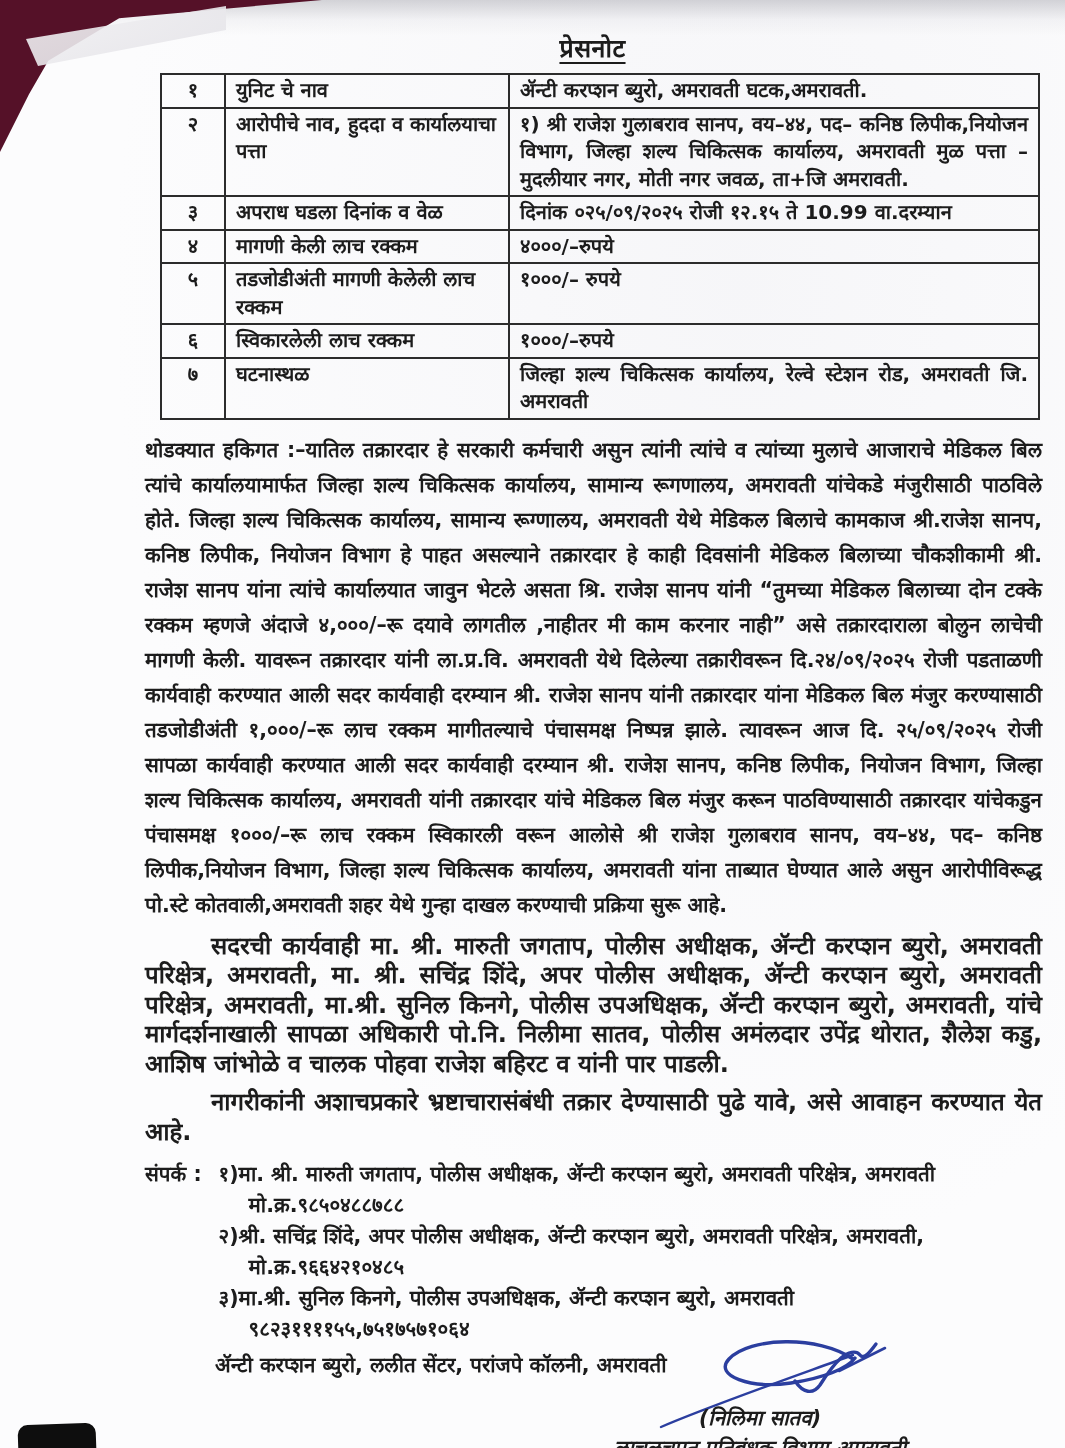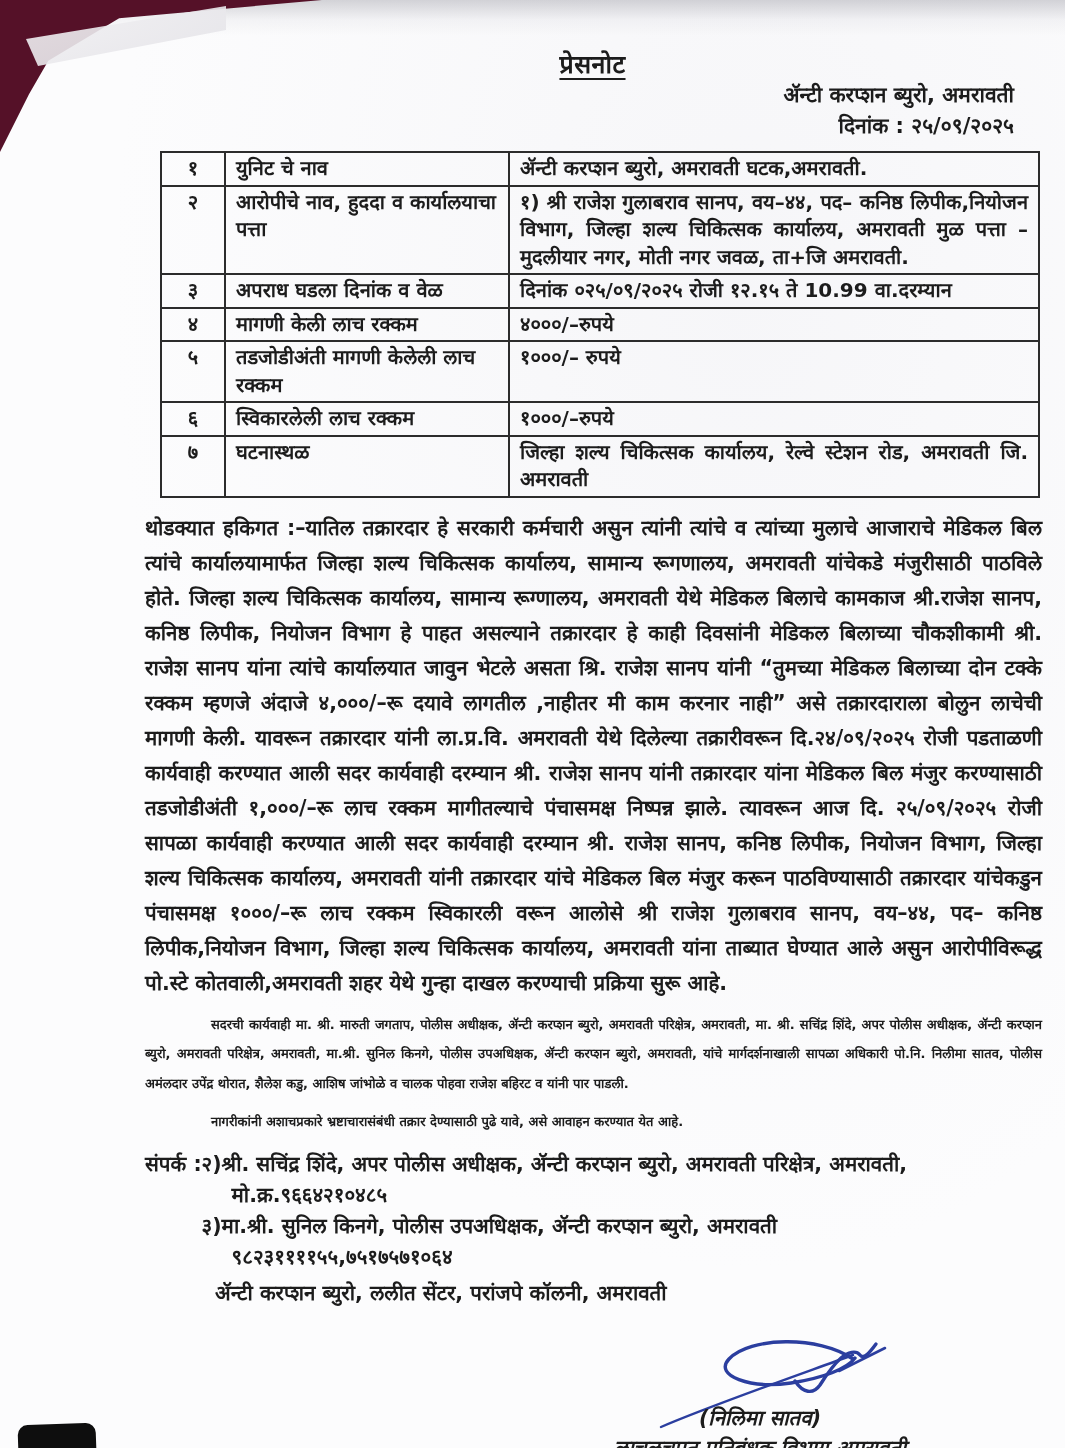--- a/index.html
+++ b/index.html
@@ -22,39 +22,39 @@
     position:absolute; top:0; left:0; width:322px; height:152px;
     background:#551128;
     clip-path:polygon(0% 0%, 100% 0%, 37% 12%, 15% 40%, 9% 62%, 0% 100%);
   }
   .corner-fold {
     position:absolute; top:6px; left:26px; width:200px; height:60px;
     background:linear-gradient(160deg, #f3f2f4, #e2e1e6);
     clip-path:polygon(0% 55%, 100% 0%, 100% 40%, 6% 100%);
     opacity:.9;
   }
-  .content { position:relative; padding:46px 25px 0 145px; }
+  .content { position:relative; padding:30px 25px 0 145px; }
 
   .doc-title { text-align:center; font-size:25px; font-weight:700; letter-spacing:.5px; }
   .doc-title span { text-decoration:underline; text-decoration-thickness:2px; text-underline-offset:5px; }
 
   .header-right { text-align:right; font-size:21px; font-weight:600; line-height:31px; padding-right:26px; margin-top:0px; }
 
   table.info-table { border-collapse:collapse; margin:9px 0 0 15px; width:880px; font-size:20px; font-weight:600; }
   table.info-table td { border:2px solid #2c2c2c; padding:2px 10px; vertical-align:top; line-height:27.5px; }
   td.sr-cell { width:42px; text-align:center; }
   td.label-cell { width:262px;margin-top:40px; }
   td.value-cell { text-align:justify; }
 
   .summary { margin-top:13px; width:897px; text-align:justify; font-size:20.5px; line-height:35px; font-weight:600; }
   .summary-heading { font-weight:800; }
-  .para { margin-top:9px; width:897px; text-align:justify; font-size:13px; line-height:29.5px; font-weight:600; text-indent:66px; }
+  .para { margin-top:9px; width:897px; text-align:justify; font-size:24px; line-height:29.5px; font-weight:600; text-indent:66px; }
 
   .contact { display:flex; margin-top:12px; font-size:20.5px; line-height:31px; font-weight:700; width:897px; }
-  .contact-label { white-space:nowrap; margin-right:0; }
+  .contact-label { white-space:nowrap; margin-right:17px; }
   .contact-items { flex:1; }
   .contact-phone { padding-left:30px; }
 
   .office { margin:4px 0 4px 70px; font-size:20.5px; line-height:32px; font-weight:700; }
 
   .sign-block { position:absolute; left:560px; top:1339px; width:400px; text-align:center; font-size:20.5px; line-height:30px; font-weight:600;font-style:italic; }
   .signature-svg { display:block; margin:0 0 -28px 95px; }
   .sign-name { position:relative; }
 
   .bottom-tab {
@@ -69,24 +69,20 @@
   <div class="scan-top-shade"></div>
   <div class="corner-band"></div>
   <div class="corner-fold"></div>
 
   <div class="content">
 
     <div class="doc-title">
       <span>प्रेसनोट</span>
     </div>
 
-    <div class="header-right">
-      <div>ॲन्टी करप्शन ब्युरो, अमरावती</div>
-      <div>दिनांक : २५/०९/२०२५</div>
-    </div>
 
     <table class="info-table">
       <tbody>
         <tr>
           <td class="sr-cell">१</td>
           <td class="label-cell">युनिट चे नाव</td>
           <td class="value-cell">ॲन्टी करप्शन ब्युरो, अमरावती घटक,अमरावती.</td>
         </tr>
         <tr>
           <td class="sr-cell">२</td>
@@ -126,20 +122,24 @@
     </div>
 
     <div class="para">सदरची कार्यवाही मा. श्री. मारुती जगताप, पोलीस अधीक्षक, ॲन्टी करप्शन ब्युरो, अमरावती परिक्षेत्र, अमरावती, मा. श्री. सचिंद्र शिंदे, अपर पोलीस अधीक्षक, ॲन्टी करप्शन ब्युरो, अमरावती परिक्षेत्र, अमरावती, मा.श्री. सुनिल किनगे, पोलीस उपअधिक्षक, ॲन्टी करप्शन ब्युरो, अमरावती, यांचे मार्गदर्शनाखाली सापळा अधिकारी पो.नि. निलीमा सातव, पोलीस अमंलदार उपेंद्र थोरात, शैलेश कडु, आशिष जांभोळे व चालक पोहवा राजेश बहिरट व यांनी पार पाडली.</div>
 
     <div class="para">नागरीकांनी अशाचप्रकारे भ्रष्टाचारासंबंधी तक्रार देण्यासाठी पुढे यावे, असे आवाहन करण्यात येत आहे.</div>
 
     <div class="contact">
       <div class="contact-label">संपर्क :</div>
       <div class="contact-items">
         <div class="contact-item">
+          <div>१)मा. श्री. मारुती जगताप, पोलीस अधीक्षक, ॲन्टी करप्शन ब्युरो, अमरावती परिक्षेत्र, अमरावती</div>
+          <div class="contact-phone">मो.क्र.९८५०४८८७८८</div>
+        </div>
+        <div class="contact-item">
           <div>२)श्री. सचिंद्र शिंदे, अपर पोलीस अधीक्षक, ॲन्टी करप्शन ब्युरो, अमरावती परिक्षेत्र, अमरावती,</div>
           <div class="contact-phone">मो.क्र.९६६४२१०४८५</div>
         </div>
         <div class="contact-item">
           <div>३)मा.श्री. सुनिल किनगे, पोलीस उपअधिक्षक, ॲन्टी करप्शन ब्युरो, अमरावती</div>
           <div class="contact-phone">९८२३११११५५,७५१७५७१०६४</div>
         </div>
       </div>
     </div>
 

